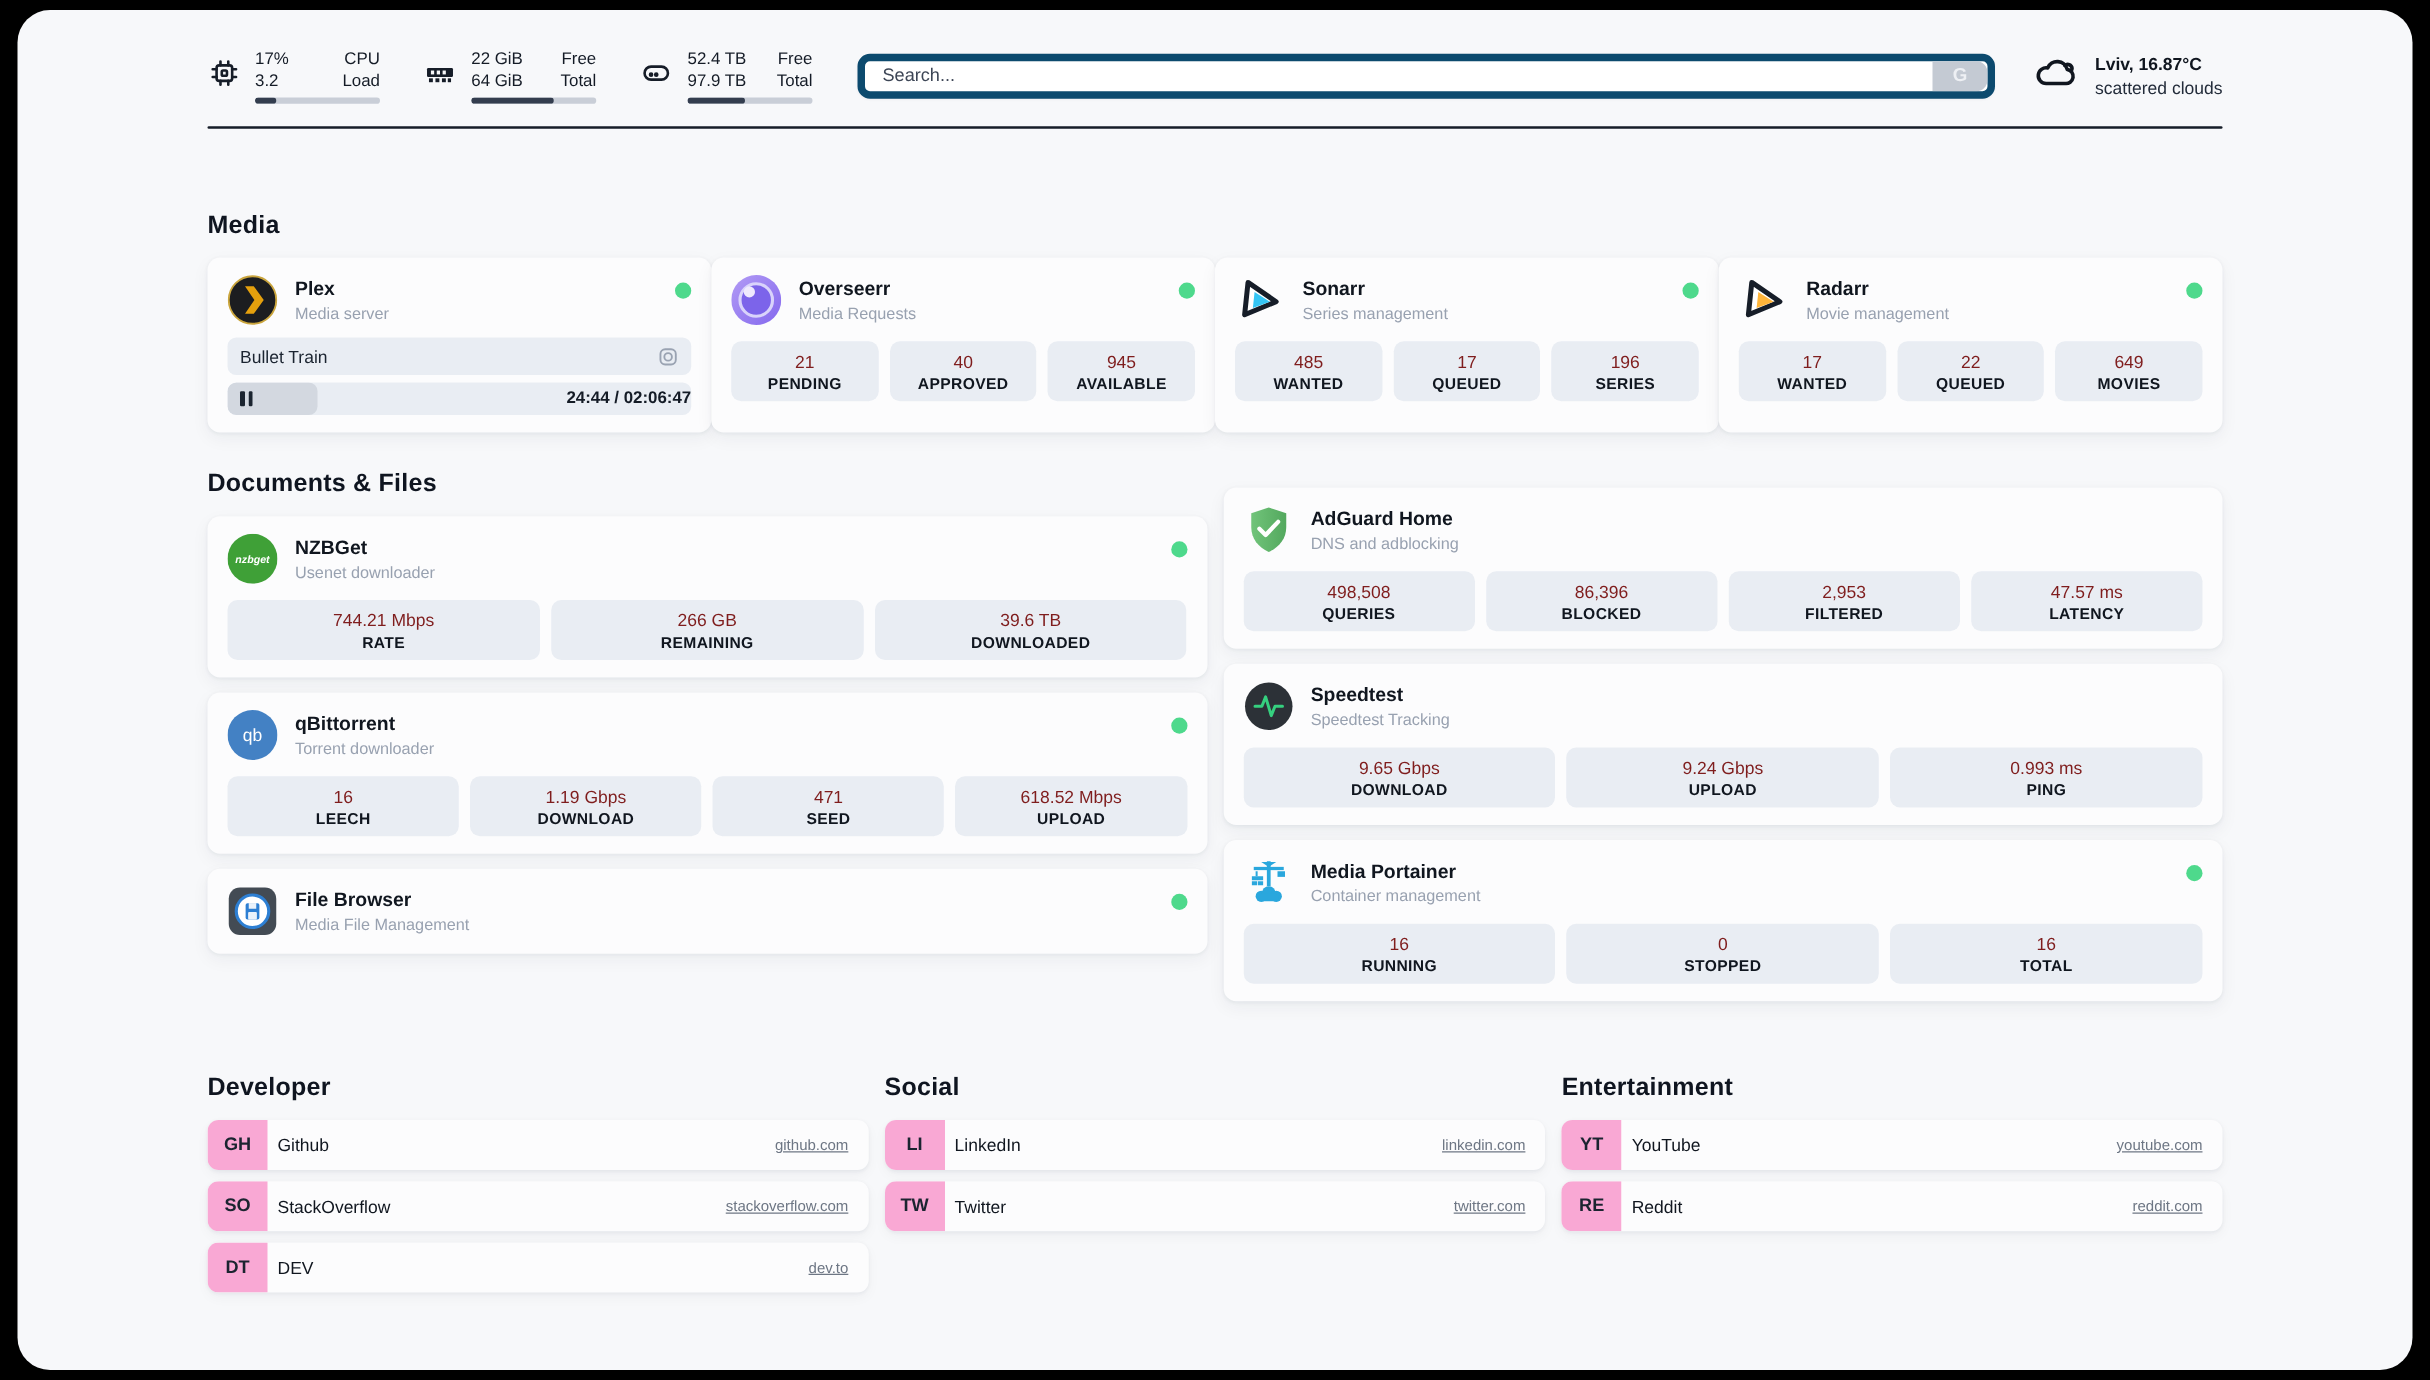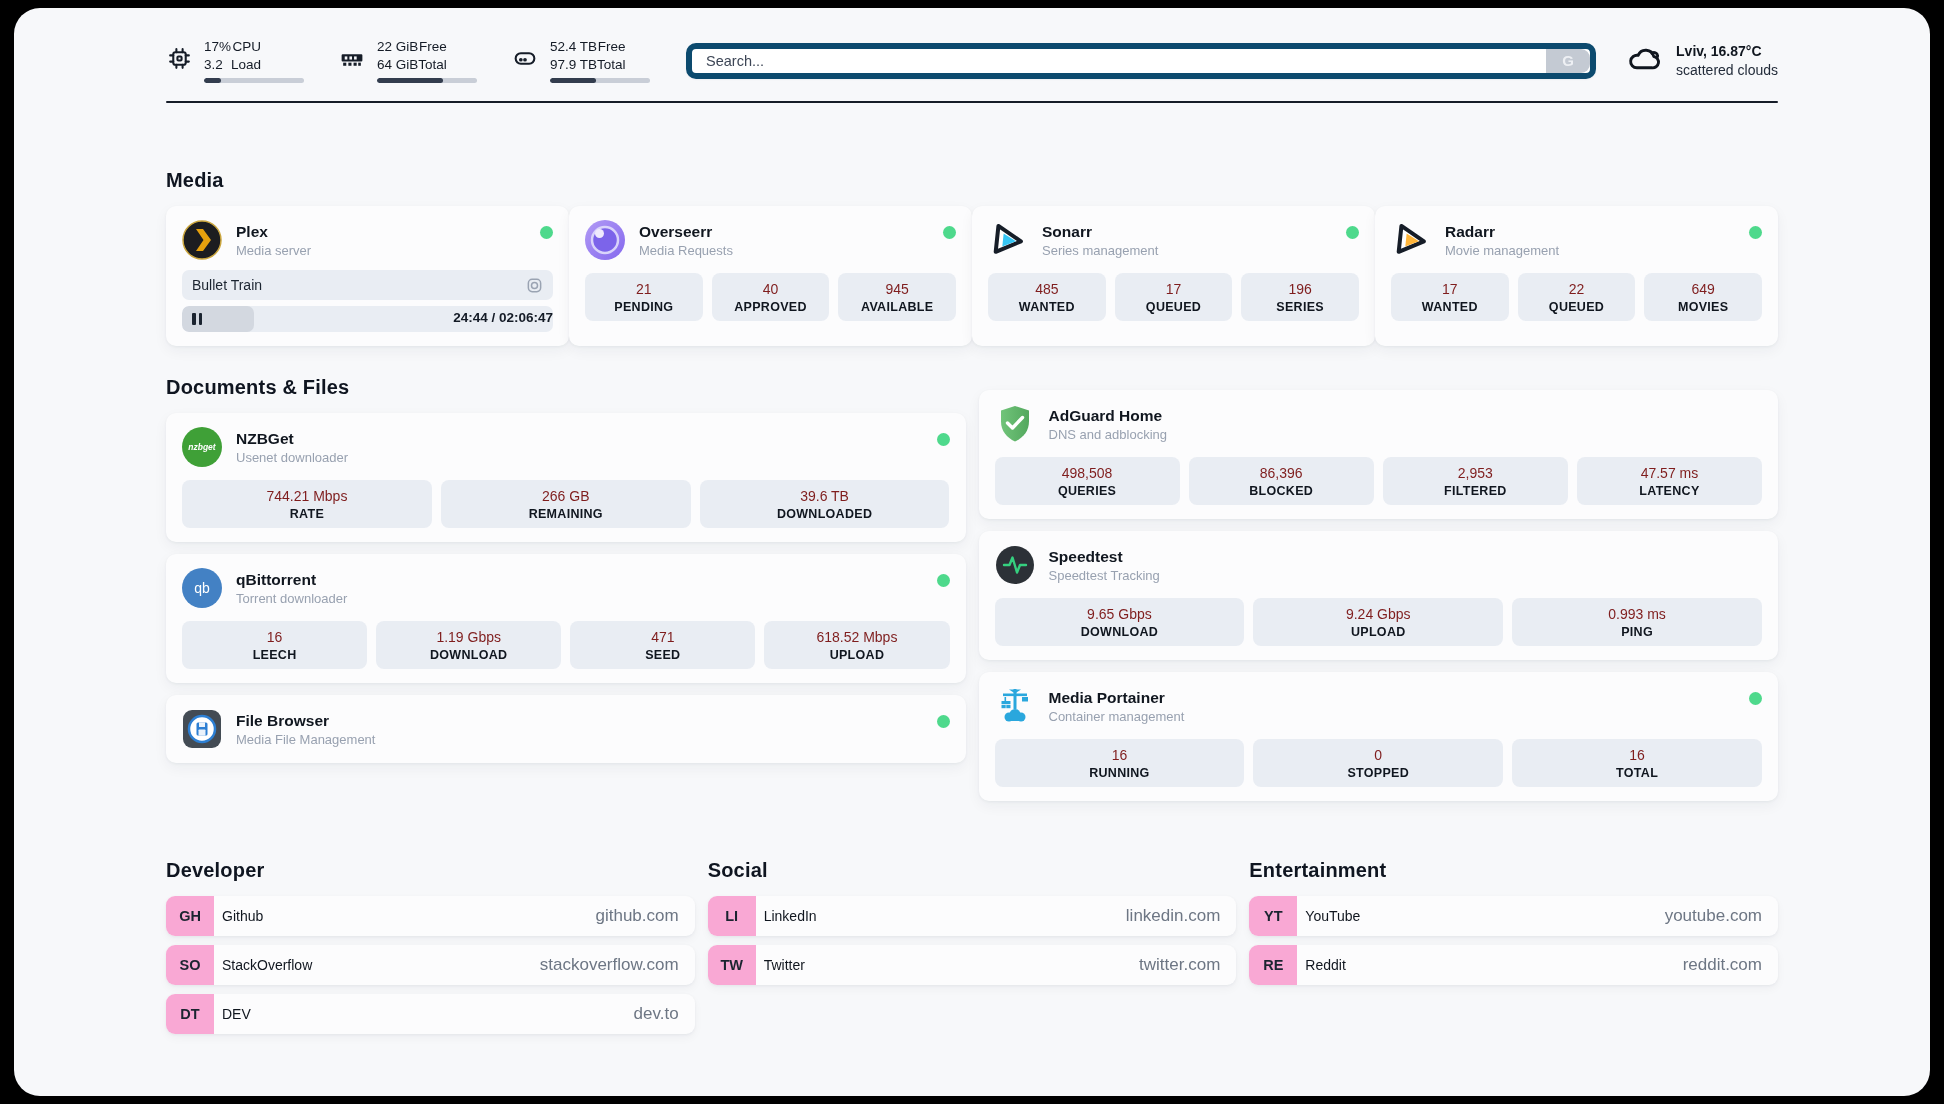--- a/index.html
+++ b/index.html
@@ -6,21 +6,21 @@
   html,body { width:1944px; height:1104px; background:#000; font-family:"Liberation Sans", sans-serif; }
   .page { position:absolute; left:14px; top:8px; width:1916px; height:1088px; background:#f7f8fa; border-radius:26px; overflow:hidden; }
   .container { padding:0 152px; }
 
   
   .topbar { display:flex; align-items:center; padding-top:30px; }
   .metrics { display:flex; gap:34px; align-items:center; }
   .metric { display:flex; gap:11px; align-items:center; }
   .metric svg { flex:none; }
   .m-body { width:100px; }
-  .m-rows { display:flex; }
+  .m-rows { display:flex; justify-content:space-between; }
   .m-col { display:flex; flex-direction:column; font-size:13.5px; line-height:1.3; color:#141b26; font-weight:500; }
   .m-col.right { text-align:right; }
   .m-bar { margin-top:5px; height:5px; border-radius:3px; background:#c9ced7; overflow:hidden; }
   .m-fill { height:100%; background:#333d4e; border-radius:3px; }
 
   .searchwrap { flex:1; margin:0 30px 0 36px; height:36px; background:#fff; border:6px solid #0c4a6e; border-radius:10px; display:flex; align-items:center; overflow:hidden; box-shadow:0 1px 2px rgba(20,30,50,.04); }
   .searchwrap input { flex:1; border:none; outline:none; height:100%; padding:0 14px; font-size:14.5px; color:#1b2430; background:transparent; font-family:"Liberation Sans",sans-serif; }
   .searchwrap input::placeholder { color:#3d4656; opacity:1; }
   .g-btn { width:44px; height:100%; background:#c4cad3; color:#eef0f4; font-size:15px; font-weight:600; display:flex; align-items:center; justify-content:center; border:none; border-radius:0 9px 9px 0; cursor:pointer; }
 
@@ -59,21 +59,21 @@
   .np-bar { position:relative; margin-top:6px; height:26px; background:#e9edf3; border-radius:7px; overflow:hidden; }
   .np-fill { position:absolute; left:0; top:0; bottom:0; background:#d3d8e0; border-radius:7px; }
   .np-pause { position:absolute; left:10px; top:7px; display:flex; gap:3px; cursor:pointer; }
   .np-pause i { display:block; width:3.5px; height:12px; background:#1b2430; border-radius:1px; }
   .np-time { position:absolute; right:0; top:4px; font-size:13.5px; font-weight:600; color:#141b26; }
 
   
   .bm-row { display:flex; align-items:center; background:#fcfcfd; border-radius:9px; height:40px; overflow:hidden; box-shadow:0 1px 3px rgba(20,30,50,.05), 0 4px 10px rgba(20,30,50,.04); cursor:pointer; }
   .bm-abbr { width:48px; align-self:stretch; background:#f9a8d4; display:flex; align-items:center; justify-content:center; font-size:14.5px; font-weight:600; color:#1b2430; flex:none; }
   .bm-name { margin-left:8px; font-size:14px; color:#10161f; }
-  .bm-url { margin-left:auto; margin-right:16px; font-size:17px; color:#6d7684; }
+  .bm-url { margin-left:auto; margin-right:16px; font-size:12px; color:#6d7684;text-decoration:underline; }
 </style>
 </head>
 <body>
 
 <div class="page">
   <div class="container">
 
     <div class="topbar">
       <div class="metrics">
 

